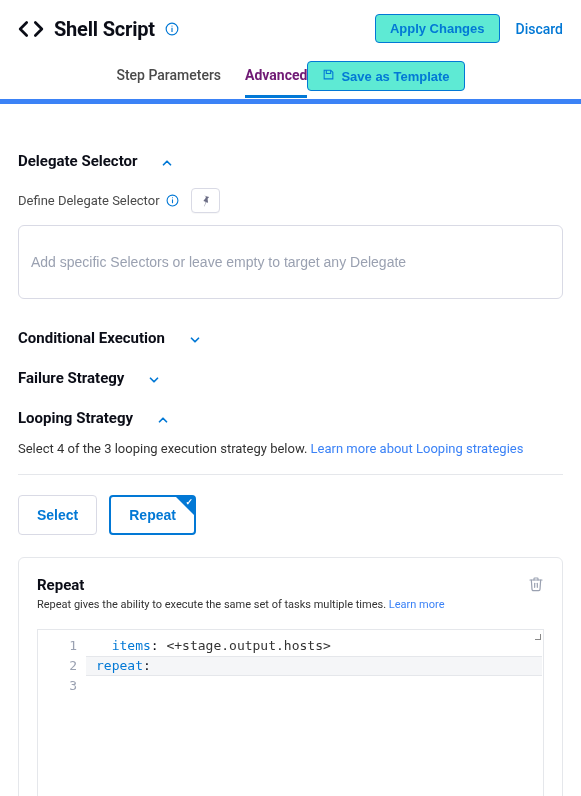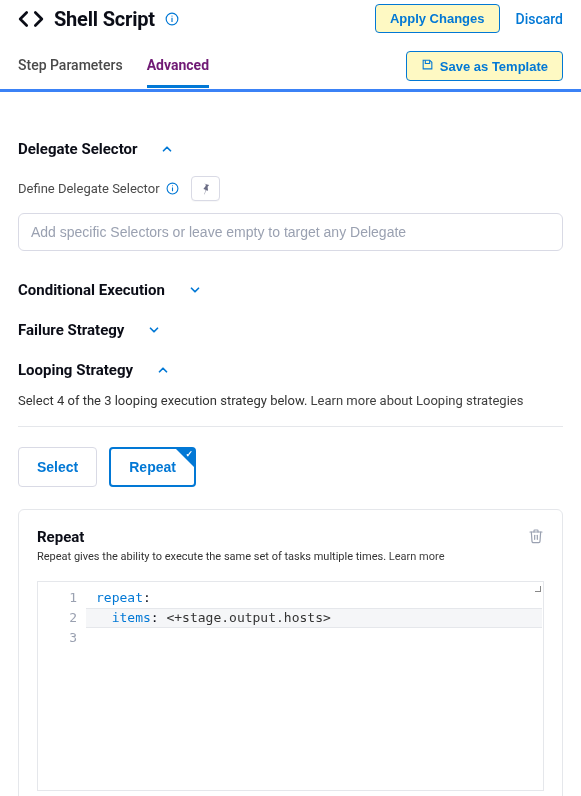--- a/index.html
+++ b/index.html
@@ -1,41 +1,41 @@
 <!DOCTYPE html>
 <html><head>
 <meta charset="utf-8">
 <style>
   * { box-sizing: border-box; margin: 0; padding: 0; }
   body { font-family: -apple-system, BlinkMacSystemFont, "Segoe UI", Roboto, Helvetica, Arial, sans-serif; font-size: 14px; color: #0b0d17; background: #fff; width: 581px; }
-  .header { display: flex; align-items: center; justify-content: space-between; padding: 4px 18px 10px 18px; }
+  .header { display: flex; align-items: center; justify-content: space-between; padding: 14px 18px 10px 18px; }
   .title-wrap { display: flex; align-items: center; gap: 10px; }
   .title-icon { width: 26px; height: 26px; display:flex; align-items:center; justify-content:center; }
   .title-text { font-size: 20px; font-weight: 700; letter-spacing: -0.2px; }
   .info-icon { color: #0278d5; display:inline-flex; }
   .header-actions { display: flex; align-items: center; gap: 16px; }
-  .btn { background: #fef9c3; border: 1px solid #0278d5; color: #0278d5; padding: 6px 14px; border-radius: 4px; font-weight: 600; font-size: 13px; cursor: pointer; display:inline-flex; align-items:center; gap:6px; }
+  .btn { background: #5eead4; border: 1px solid #0278d5; color: #0278d5; padding: 6px 14px; border-radius: 4px; font-weight: 600; font-size: 13px; cursor: pointer; display:inline-flex; align-items:center; gap:6px; }
   .discard-link { color: #0278d5; font-weight: 500; font-size: 14px; cursor: pointer; text-align: center; }
-  .tabs-row { display: flex; align-items: center; justify-content: space-between; padding: 0 18px; border-bottom: 3px solid #3b82f6; }
+  .tabs-row { display: flex; align-items: center; justify-content: center; padding: 0 18px; border-bottom: 5px solid #3b82f6; }
   .tabs { display: flex; gap: 24px; }
   .tab { padding: 12px 0; font-size: 14px; font-weight: 500; color: #4a4a4a; cursor: pointer; }
   .tab.active { color: #701a75; font-weight: 700; border-bottom: 3px solid #0278d5; margin-bottom: -1px; }
   .save-template-btn { margin: 8px 0; }
   .content { padding: 18px; }
   .section { margin-top: 26px; }
   .section:first-child { margin-top: 30px; }
-  .section-head { display: flex; align-items: center; gap: 23px; cursor: pointer; }
+  .section-head { display: flex; align-items: flex-end; gap: 23px; cursor: pointer; }
   .section-title { font-size: 15px; font-weight: 700; }
   .chevron { color: #0278d5; display:inline-flex; }
   .subhead { display: flex; align-items: center; gap: 6px; margin-top: 18px; color: #4a4a4a; font-size: 13px; }
   .pin-btn { border: 1px solid #d9dae5; background: #fff; border-radius: 4px; padding: 5px 7px; margin-left: 6px; cursor: pointer; display:inline-flex; align-items:center; color:#6b6d85; box-shadow: 0 1px 1px rgba(0,0,0,0.03); }
-  .selector-input { width: 100%; margin-top: 12px; padding: 10px 12px; border: 1px solid #d9dae5; border-radius: 6px; font-size: 14px; color: #333; }
+  .selector-input { width: 100%; margin-top: 12px; padding: 28px 12px; border: 1px solid #d9dae5; border-radius: 6px; font-size: 14px; color: #333; }
   .selector-input::placeholder { color: #9aa1b1; }
   .looping-desc { margin-top: 14px; font-size: 13px; color: #333; }
-  .link { color: #404040; cursor: pointer; }
+  .link { color: #3b82f6; cursor: pointer; }
   .hr { border: none; border-top: 1px solid #e5e7eb; margin: 18px 0 0 0; }
   .strategy-buttons { display: flex; gap: 12px; margin-top: 20px; }
   .strategy-btn { background: #fff; border: 1px solid #d9dae5; border-radius: 4px; padding: 10px 18px; font-size: 14px; font-weight: 600; color: #0278d5; cursor: pointer; position: relative; }
   .strategy-btn.selected { border: 2px solid #0278d5; }
   .strategy-btn.selected::after { content: ""; position: absolute; top: 0; right: 0; width: 0; height: 0; border-left: 18px solid transparent; border-top: 18px solid #0278d5; }
   .strategy-btn .check { position: absolute; top: 0px; right: 1px; color: #fff; font-size: 9px; z-index: 1; }
   .repeat-box { border: 1px solid #e5e7eb; border-radius: 6px; margin-top: 22px; padding: 18px; }
   .repeat-head { display: flex; align-items: flex-start; justify-content: space-between; }
   .repeat-title { font-size: 15px; font-weight: 700; }
   .repeat-desc { font-size: 11px; color: #333; margin-top: 4px; }
@@ -187,22 +187,22 @@
         </div>
 
         <div class="code-editor">
           <div class="line-highlight"></div>
           <div class="gutter">
             <div>1</div>
             <div>2</div>
             <div>3</div>
           </div>
           <div class="code-lines">
+            <div class="line"><span>  </span><span class="kw">items</span><span>: </span><span class="val">&lt;+stage.output.hosts&gt;</span></div>
             <div class="line"><span class="kw">repeat</span><span>:</span></div>
-            <div class="line"><span>  </span><span class="kw">items</span><span>: </span><span class="val">&lt;+stage.output.hosts&gt;</span></div>
             <div class="line"></div>
           </div>
           <div class="editor-tick"></div>
         </div>
       </div>
 
     </div>
   </div>
 
 </div>

